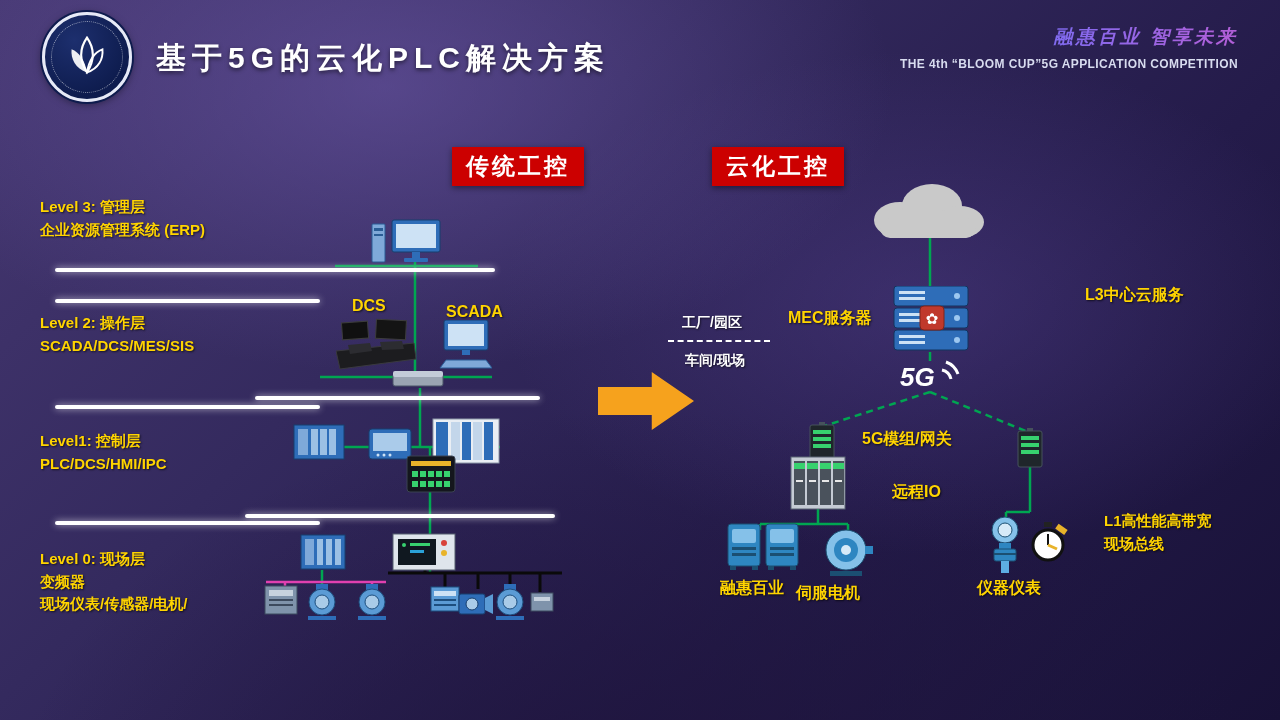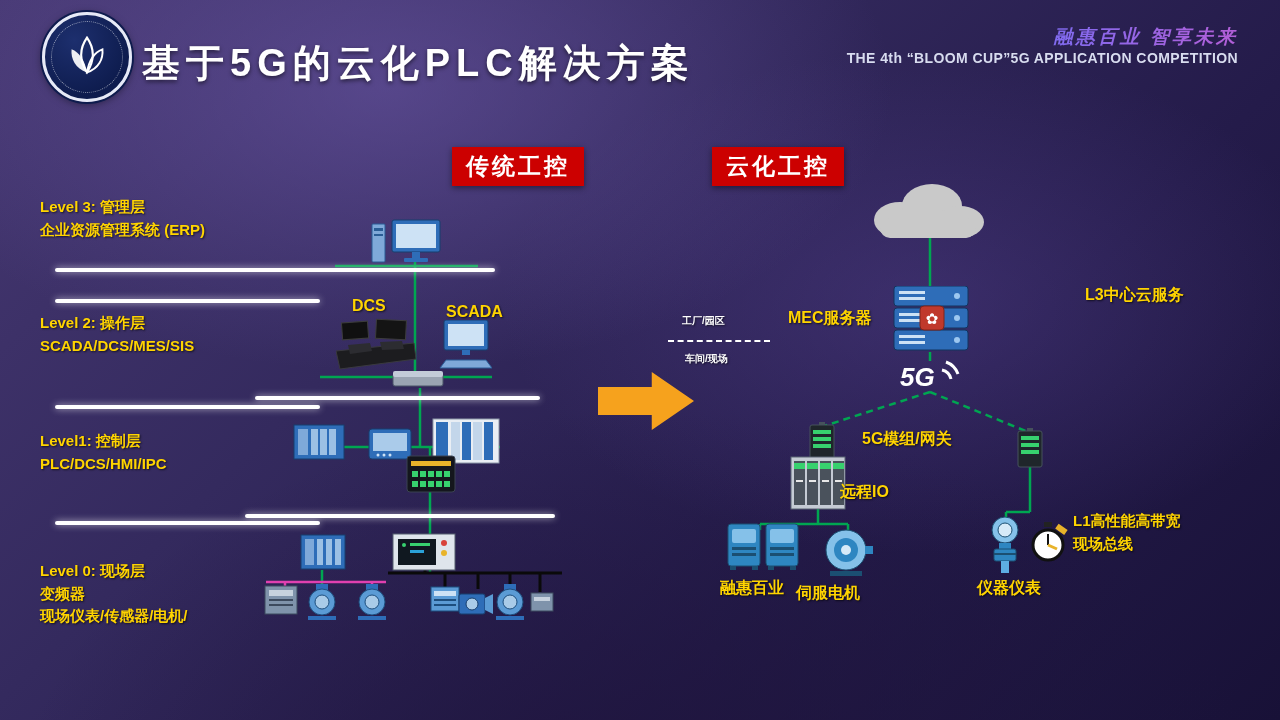--- a/index.html
+++ b/index.html
@@ -12,37 +12,37 @@
       radial-gradient(ellipse 900px 600px at 50% 115%, rgba(30,20,60,.9) 0%, rgba(30,20,60,0) 70%),
       linear-gradient(135deg,#463872 0%,#342a5e 35%,#241b4a 68%,#181137 100%);
   }
   .abs{position:absolute;}
   
   .logo{left:42px;top:12px;width:84px;height:84px;border-radius:50%;
         background:radial-gradient(circle at 35% 30%, #1d2f6e, #0e1c4e 70%);
         border:3px solid #e6eaf7;box-shadow:0 0 0 2px #0e1c4e, 0 2px 8px rgba(0,0,0,.5);
         display:flex;align-items:center;justify-content:center;}
   .logo::before{content:"";position:absolute;inset:6px;border-radius:50%;border:1px dotted rgba(255,255,255,.55);}
-  .title{left:142px;top:38px;color:#fff;font-size:38px;font-weight:800;letter-spacing:6px;
+  .title{left:156px;top:38px;color:#fff;font-size:30px;font-weight:800;letter-spacing:6px;
          text-shadow:0 2px 4px rgba(0,0,0,.55);}
   .hdr-right{right:42px;top:24px;width:430px;text-align:right;}
   .slogan{font-size:19px;font-weight:800;font-style:italic;letter-spacing:3px;
           background:linear-gradient(90deg,#8fb4f5 0%,#7d6bf0 55%,#b35fd8 100%);
           -webkit-background-clip:text;background-clip:text;color:transparent;}
   .comp-cn{margin-top:3px;color:#ffffff;font-size:19px;font-weight:800;letter-spacing:1px;
            text-shadow:0 1px 3px rgba(0,0,0,.5);}
-  .comp-en{margin-top:0;color:#d8dcef;font-size:14px;font-weight:700;letter-spacing:.4px;}
+  .comp-en{margin-top:7px;color:#d8dcef;font-size:12px;font-weight:700;letter-spacing:.4px;}
   
   .badge{background:#cc0000;color:#fff;font-weight:800;font-size:23px;letter-spacing:3px;
          padding:4px 14px;box-shadow:0 2px 6px rgba(0,0,0,.45);}
   
   .ylabel{color:#ffd400;font-weight:800;font-size:15px;line-height:1.5;
           text-shadow:1px 1px 2px rgba(0,0,0,.65);}
   .ylabel.big{font-size:16px;}
-  .zlabel{color:#fff;font-weight:700;font-size:10px;text-shadow:1px 1px 2px rgba(0,0,0,.6);}
+  .zlabel{color:#fff;font-weight:700;font-size:14px;text-shadow:1px 1px 2px rgba(0,0,0,.6);}
   
   .sep{height:4px;background:#fff;border-radius:2px;box-shadow:0 0 7px rgba(255,255,255,.65);}
   
   .arrow{left:598px;top:372px;width:96px;height:58px;background:#f6a21d;
          clip-path:polygon(0 26%,56% 26%,56% 0,100% 50%,56% 100%,56% 74%,0 74%);
          filter:drop-shadow(0 2px 3px rgba(0,0,0,.4));}
   .zone-div{left:668px;top:340px;width:102px;border-top:2px dashed #ffffff;}
   .lines{left:0;top:0;pointer-events:none;}
   .icon{z-index:3;}
   .txt{z-index:4;}
@@ -112,21 +112,21 @@
     <div>企业资源管理系统 (ERP)</div>
   </div>
   <div class="abs ylabel txt" style="left:40px;top:312px;width:280px;">
     <div>Level 2: 操作层</div>
     <div>SCADA/DCS/MES/SIS</div>
   </div>
   <div class="abs ylabel txt" style="left:40px;top:430px;width:280px;">
     <div>Level1: 控制层</div>
     <div>PLC/DCS/HMI/IPC</div>
   </div>
-  <div class="abs ylabel txt" style="left:40px;top:548px;width:280px;margin-top:12px;">
+  <div class="abs ylabel txt" style="left:40px;top:548px;width:280px;">
     <div>Level 0: 现场层</div>
     <div>变频器</div>
     <div>现场仪表/传感器/电机/</div>
   </div>
   <div class="abs ylabel big txt" style="left:352px;top:294px;">DCS</div>
   <div class="abs ylabel big txt" style="left:446px;top:300px;">SCADA</div>
 
   <div class="abs sep" style="left:55px;top:268px;width:440px;"></div>
   <div class="abs sep" style="left:55px;top:299px;width:265px;"></div>
   <div class="abs sep" style="left:255px;top:396px;width:285px;"></div>
@@ -412,22 +412,22 @@
       <rect x="26" y="4" width="11" height="6" fill="#e8b32a" transform="rotate(35 31 7)"></rect>
     </svg>
   </div>
 
   <div class="abs ylabel big txt" style="left:788px;top:306px;">MEC服务器</div>
   <div class="abs ylabel big txt" style="left:1085px;top:283px;">L3中心云服务</div>
   <div class="abs zlabel txt" style="left:682px;top:314px;">工厂/园区</div>
   <div class="abs zone-div"></div>
   <div class="abs zlabel txt" style="left:685px;top:352px;">车间/现场</div>
   <div class="abs ylabel big txt" style="left:862px;top:427px;">5G模组/网关</div>
-  <div class="abs ylabel big txt" style="left:840px;top:480px;">远程IO</div>
-  <div class="abs ylabel txt" style="left:1073px;top:510px;width:145px;">
+  <div class="abs ylabel big txt" style="left:892px;top:480px;">远程IO</div>
+  <div class="abs ylabel txt" style="left:1104px;top:510px;width:145px;">
     <div>L1高性能高带宽</div>
     <div>现场总线</div>
   </div>
   <div class="abs ylabel big txt" style="left:720px;top:576px;width:86px;">融惠百业</div>
   <div class="abs ylabel big txt" style="left:796px;top:581px;width:86px;">伺服电机</div>
   <div class="abs ylabel big txt" style="left:977px;top:576px;width:92px;">仪器仪表</div>
 
 </div>
 
 </body></html>

